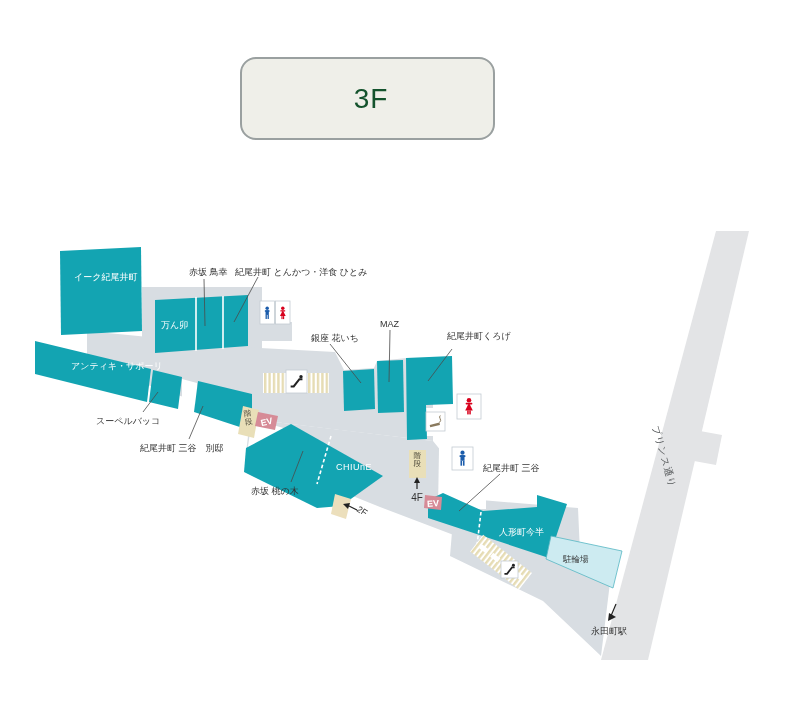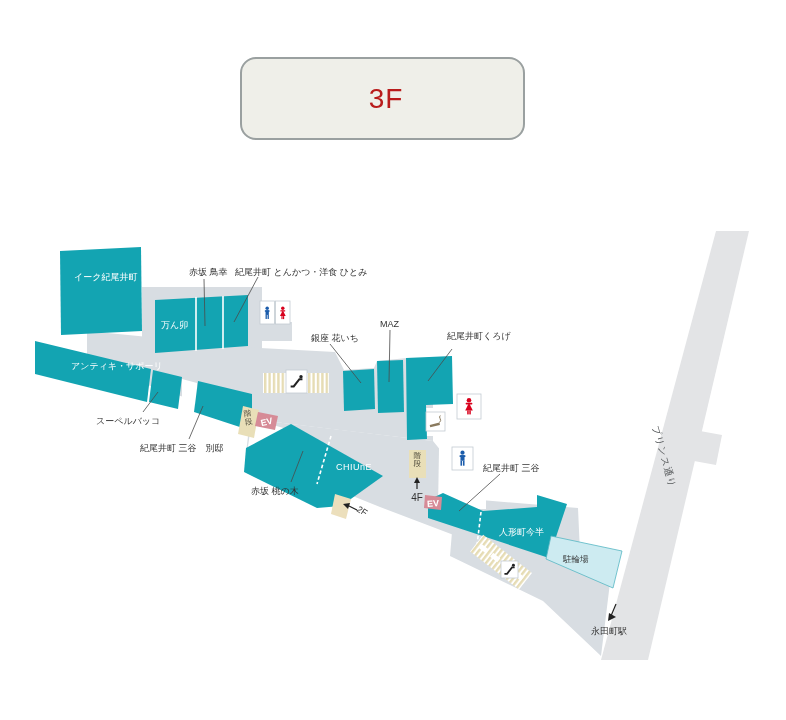--- a/index.html
+++ b/index.html
@@ -1,21 +1,21 @@
 <!DOCTYPE html>
 <html><head>
 <meta charset="utf-8">
 <style>
   html,body{margin:0;padding:0;background:#fff;}
   .canvas{position:relative;width:786px;height:720px;background:#fff;overflow:hidden;
           font-family:"Liberation Sans","DejaVu Sans",sans-serif;}
-  .floor-pill{position:absolute;left:240px;top:57px;width:285px;height:83px;
+  .floor-pill{position:absolute;left:240px;top:57px;width:255px;height:83px;
           box-sizing:border-box;border:2px solid #9aa0a0;border-radius:16px;
           background:#efefe9;display:flex;align-items:center;justify-content:center;
-          font-size:28px;color:#b91c1c;letter-spacing:1px;padding-left:7px;}
+          font-size:28px;color:#14532d;letter-spacing:1px;padding-left:7px;}
   svg{position:absolute;left:0;top:0;}
   text{font-family:"Liberation Sans","DejaVu Sans",sans-serif;}
   .lbl{font-size:9px;fill:#333;}
   .lbl-w{font-size:9px;fill:#ffffff;}
   .leader{stroke:#4a4a4a;stroke-width:0.8;fill:none;}
   .divider{stroke:#ffffff;stroke-width:1.6;fill:none;}
   .divider-dash{stroke:#ffffff;stroke-width:1.6;fill:none;stroke-dasharray:3.5,2.5;}
   .sq{fill:#ffffff;stroke:#c3cbd2;stroke-width:0.8;}
   .vtx{font-size:7.5px;fill:#4c483a;}
 </style>

